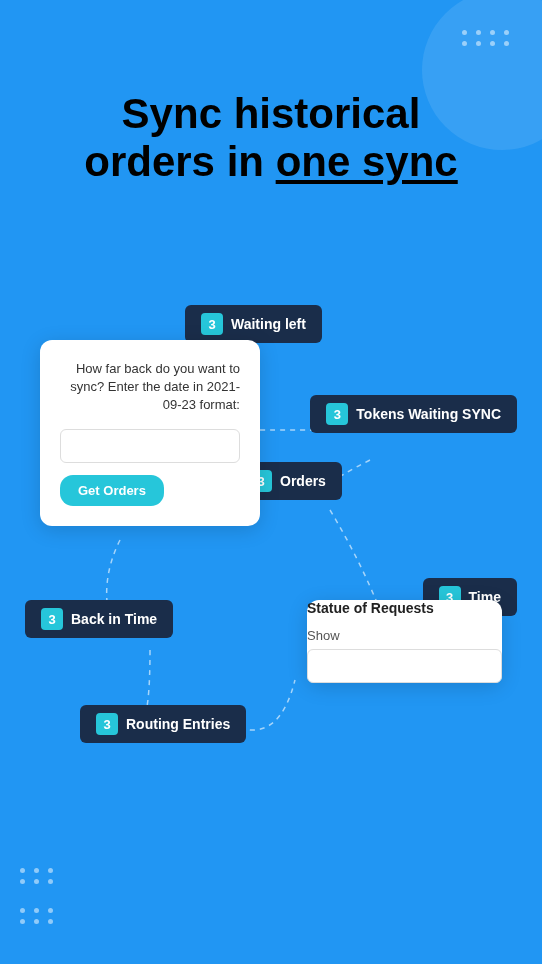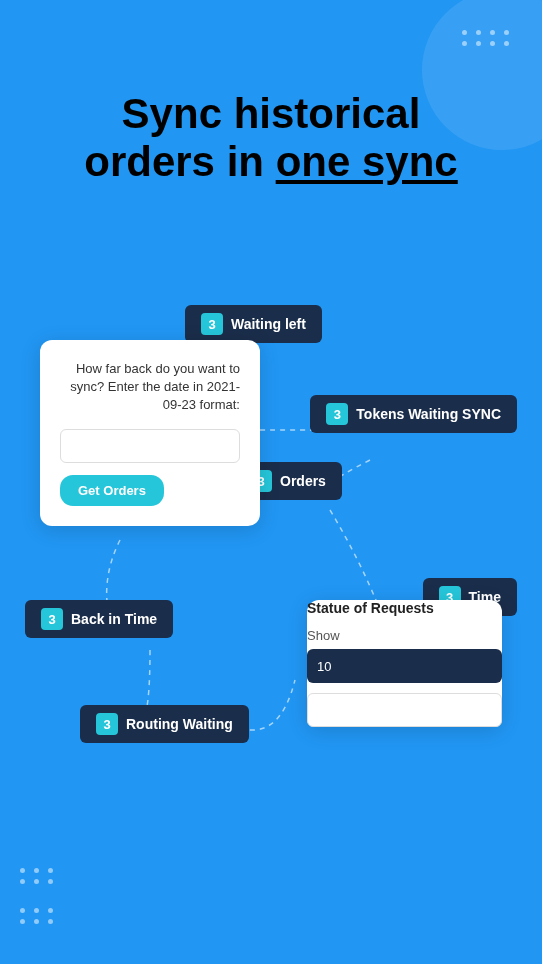--- a/index.html
+++ b/index.html
@@ -313,32 +313,26 @@
   <span>Back in Time</span>
 </div>
 
 <div class="badge badge-dark badge-faqs">
   <span class="badge-num">3</span>
   <span>Time</span>
 </div>
 
 <div class="badge badge-dark badge-routing">
   <span class="badge-num">3</span>
-  <span>Routing Waiting</span>
+  <span>Routing Entries</span>
 </div>
 
 <div class="sync-card">
   <p>How far back do you want to sync? Enter the date in 2021-09-23 format:</p>
   <input type="text" class="" placeholder="" style="">
   <button class="get-orders-btn">Get Orders</button>
 </div>
 
 <div class="status-card">
   <h3>Statue of Requests</h3>
   <label>Show</label>
-  <select class="status-select">
-    <option value="10">10</option>
-    <option value="25">25</option>
-    <option value="50">50</option>
-    <option value="100">100</option>
-  </select>
   <input type="text" class="entries-input" style="">
 </div>
 
 </body></html>

